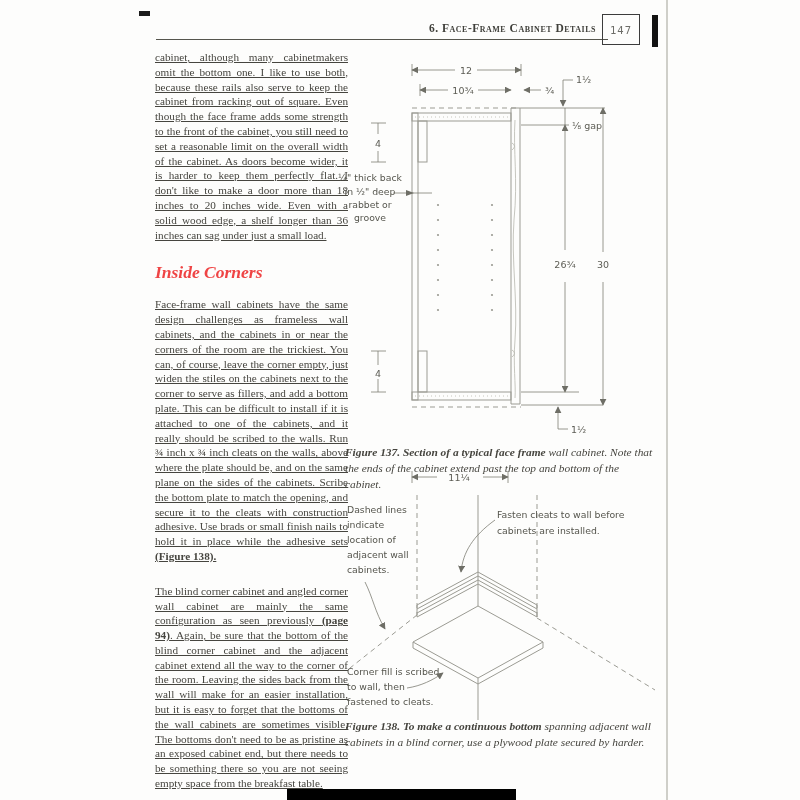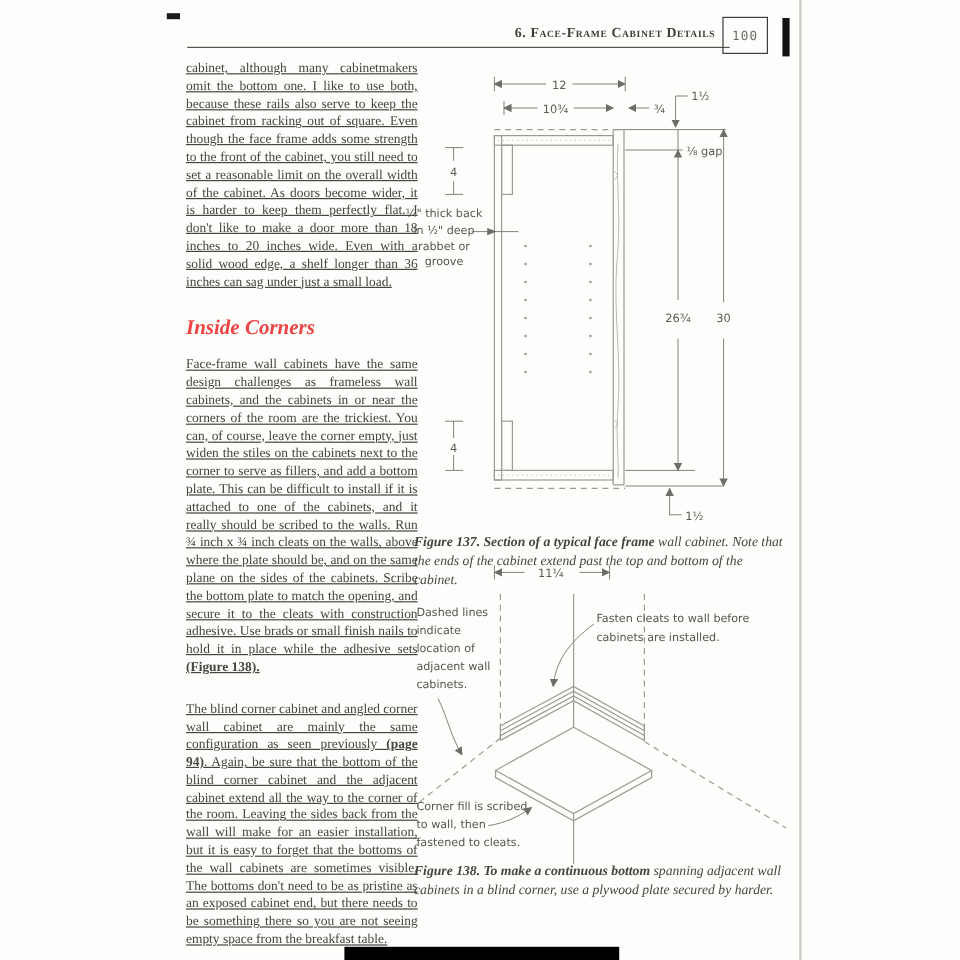--- a/index.html
+++ b/index.html
@@ -44,21 +44,21 @@
   .mark-tr{top:15px;left:652px;width:6px;height:32px;background:#121212;}
   .bottom-bar{top:789px;left:287px;width:229px;height:11px;background:#000;}
   .page-edge{top:0;left:666px;width:2px;height:800px;background:#cfcfc9;}
 </style>
 </head>
 <body>
 
 <div class="abs chapter-title">6. Face-Frame Cabinet Details</div>
 <div class="abs header-rule"></div>
 <div class="abs pagenum-box">
-  <span>100</span>
+  <span>147</span>
 </div>
 
 <div class="abs text-col">
   <p class="sp"><span>cabinet, although many cabinetmakers omit the bottom one. I like to use both, because these rails also serve to keep the cabinet from racking out of square. Even though the face frame adds some strength to the front of the cabinet, you still need to set a reasonable limit on the overall width of the cabinet. As doors become wider, it is harder to keep them perfectly flat. I don't like to make a door more than 18 inches to 20 inches wide. Even with a solid wood edge, a shelf longer than 36 inches can sag under just a small load.</span></p>
   <h2>Inside Corners</h2>
   <p class="sp"><span>Face-frame wall cabinets have the same design challenges as frameless wall cabinets, and the cabinets in or near the corners of the room are the trickiest. You can, of course, leave the corner empty, just widen the stiles on the cabinets next to the corner to serve as fillers, and add a bottom plate. This can be difficult to install if it is attached to one of the cabinets, and it really should be scribed to the walls. Run ¾ inch x ¾ inch cleats on the walls, above where the plate should be, and on the same plane on the sides of the cabinets. Scribe the bottom plate to match the opening, and secure it to the cleats with construction adhesive. Use brads or small finish nails to hold it in place while the adhesive sets </span><span class="b">(Figure 138).</span></p>
   <p><span>The blind corner cabinet and angled corner wall cabinet are mainly the same configuration as seen previously </span><span class="b">(page 94)</span><span>. Again, be sure that the bottom of the blind corner cabinet and the adjacent cabinet extend all the way to the corner of the room. Leaving the sides back from the wall will make for an easier installation, but it is easy to forget that the bottoms of the wall cabinets are sometimes visible. The bottoms don't need to be as pristine as an exposed cabinet end, but there needs to be something there so you are not seeing empty space from the breakfast table.</span></p>
 </div>
 
 <svg class="abs" style="left:345px;top:50px" width="315" height="398" viewBox="0 0 315 398">

